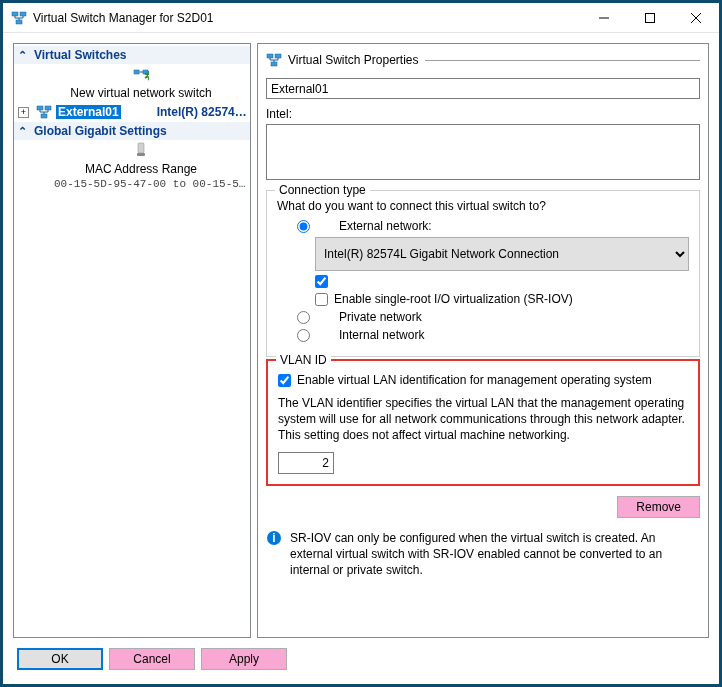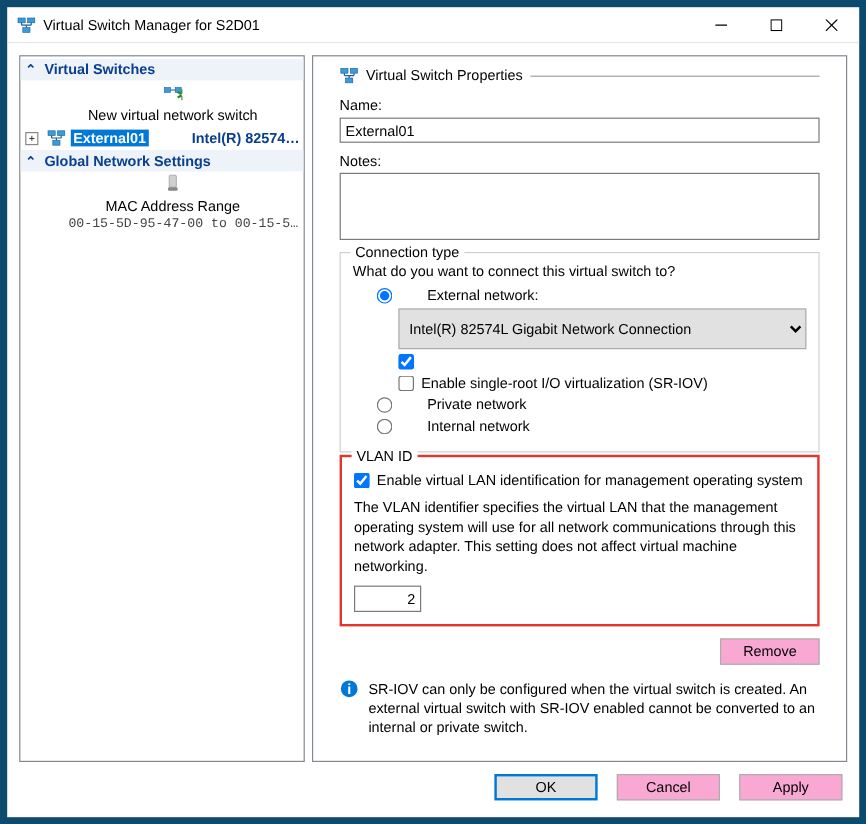--- a/index.html
+++ b/index.html
@@ -9,21 +9,21 @@
     }
     body {
       margin: 0;
       padding: 0;
       background: #fff;
       overflow: hidden;
     }
     .window {
       width: 722px;
       height: 687px;
-      border: 6px solid #0c4a6e;
+      border: 3px solid #0c4a6e;
       background: #fff;
       display: flex;
       flex-direction: column;
     }
     .titlebar {
       height: 30px;
       display: flex;
       align-items: center;
       padding: 0 0 0 8px;
       border-bottom: 1px solid #e5e5e5;
@@ -62,21 +62,21 @@
       width: 238px;
       border: 1px solid #828790;
       background: #fff;
       padding: 2px 0;
       overflow: hidden;
     }
     .detail-pane {
       flex: 1;
       border: 1px solid #828790;
       background: #fff;
-      padding: 8px 22px;
+      padding: 8px 8px;
       overflow: hidden;
       display: flex;
       flex-direction: column;
     }
     .tree-header {
       display: flex;
       align-items: center;
       padding: 2px 4px;
       background: #eef3fa;
       color: #0a3e8f;
@@ -246,22 +246,22 @@
       margin-top: 12px;
       align-items: flex-start;
     }
     .info-icon {
       width: 16px;
       height: 16px;
       flex-shrink: 0;
     }
     .button-row {
       display: flex;
-      justify-content: flex-end;
-      gap: 16px;
+      justify-content: flex-start;
+      gap: 6px;
       padding: 10px 4px 4px;
     }
     .desc-text {
       margin: 8px 0;
       line-height: 1.35;
     }
     .net-icon {
       flex-shrink: 0;
     }
   </style>
@@ -328,21 +328,21 @@
               <line x1="12" y1="6" x2="12" y2="8" stroke="#1b5f8f"></line>
               <line x1="4" y1="8" x2="12" y2="8" stroke="#1b5f8f"></line>
               <line x1="8" y1="8" x2="8" y2="10" stroke="#1b5f8f"></line>
             </svg>
             <span class="tree-sel-label">External01</span>
           </div>
           <div class="tree-sel-sub">Intel(R) 82574L Gigabit Netwo...</div>
         </div>
         <div class="tree-header">
           <span class="chevron">⌃</span>
-          <span>Global Network Settings</span>
+          <span>Global Gigabit Settings</span>
         </div>
         <div class="tree-item">
           <svg width="16" height="16" viewBox="0 0 16 16">
             <rect x="5" y="1" width="6" height="10" rx="1" fill="#d0d0d0" stroke="#888" stroke-width="0.5"></rect>
             <rect x="4" y="11" width="8" height="3" rx="1" fill="#888"></rect>
           </svg>
           <span>MAC Address Range</span>
         </div>
         <div class="tree-sub">00-15-5D-95-47-00 to 00-15-5D-9...</div>
       </div>
@@ -355,24 +355,23 @@
             <rect x="5" y="10" width="6" height="4" fill="#3a9bdc" stroke="#1b5f8f" stroke-width="0.5"></rect>
             <line x1="4" y1="6" x2="4" y2="8" stroke="#1b5f8f"></line>
             <line x1="12" y1="6" x2="12" y2="8" stroke="#1b5f8f"></line>
             <line x1="4" y1="8" x2="12" y2="8" stroke="#1b5f8f"></line>
             <line x1="8" y1="8" x2="8" y2="10" stroke="#1b5f8f"></line>
           </svg>
           <span>Virtual Switch Properties</span>
           <div class="line"></div>
         </div>
 
-        <div class="form-label">Name:</div>
         <input class="text-input" value="External01" style="">
 
-        <div class="form-label" style="margin-top:8px">Notes:</div>
+        <div class="form-label" style="margin-top:8px">Intel:</div>
         <textarea class="textarea" style=""></textarea>
 
         <div class="fieldset">
           <div class="fieldset-legend">Connection type</div>
           <div style="margin-bottom:6px">What do you want to connect this virtual switch to?</div>
           <div class="radio-row indent">
             <input type="radio" checked="" style="">
             <span>External network:</span>
           </div>
           <div class="indent2" style="margin:4px 0">

